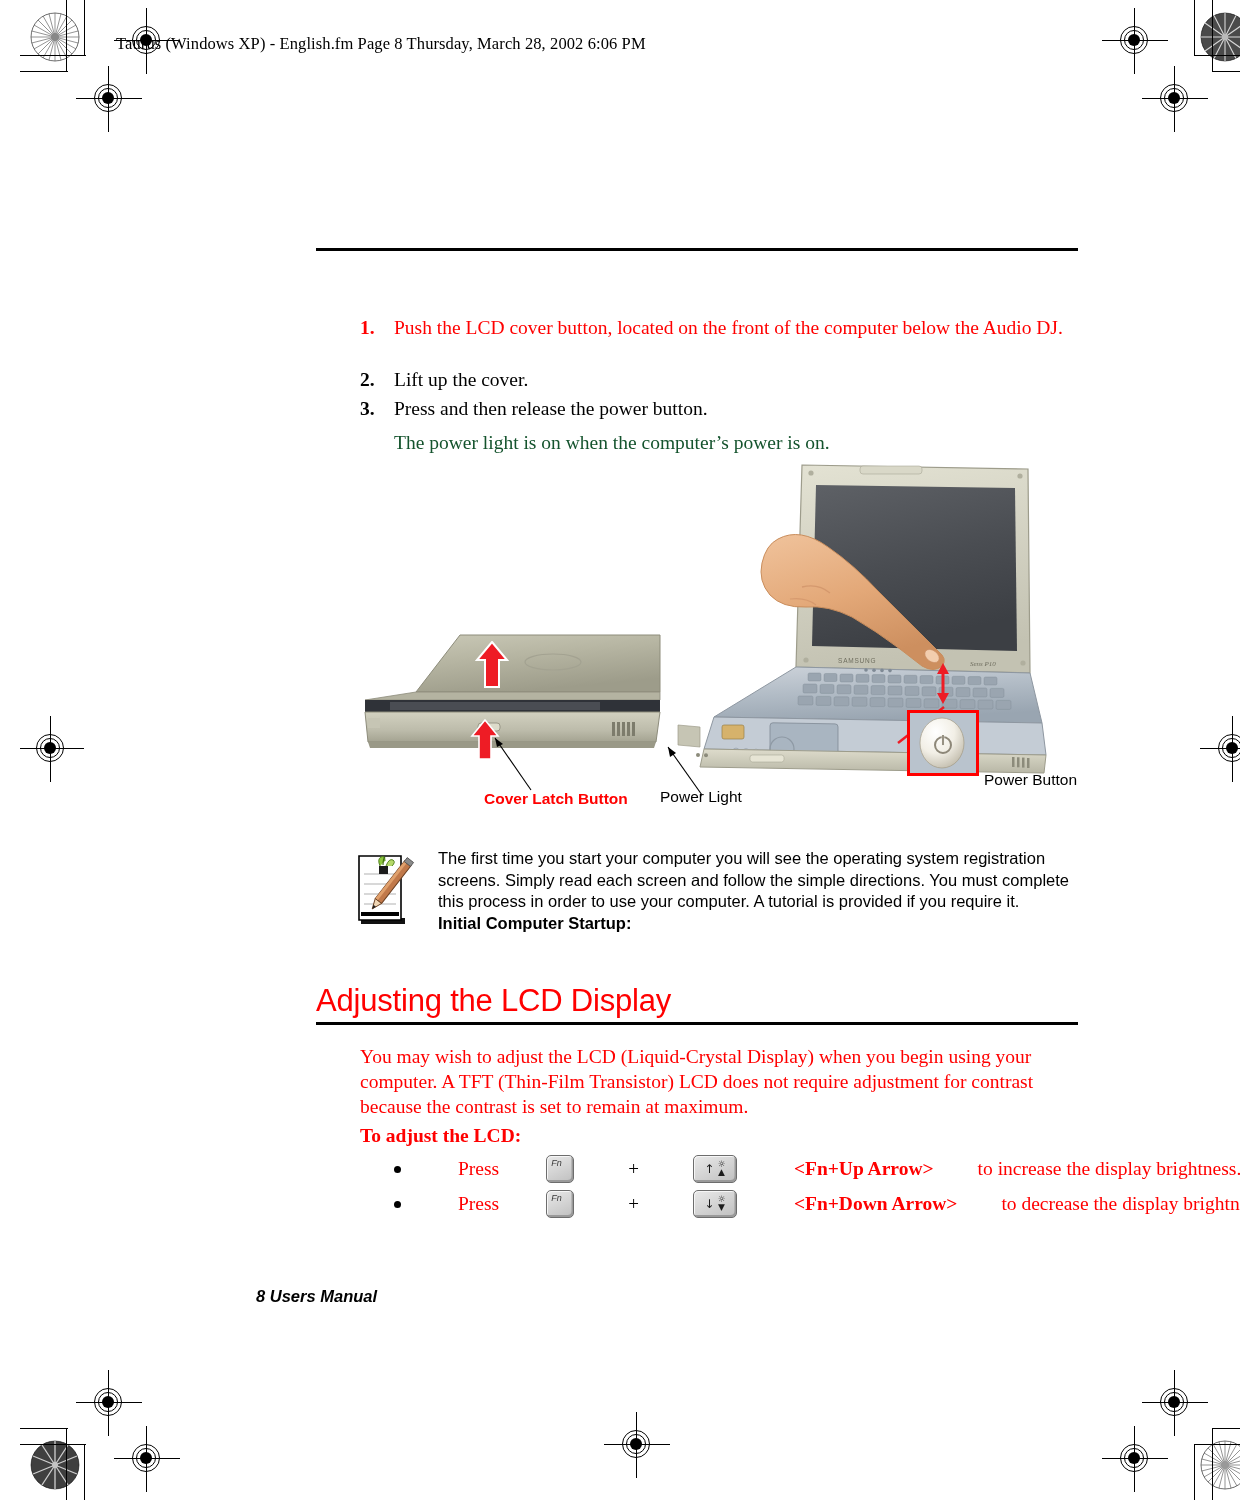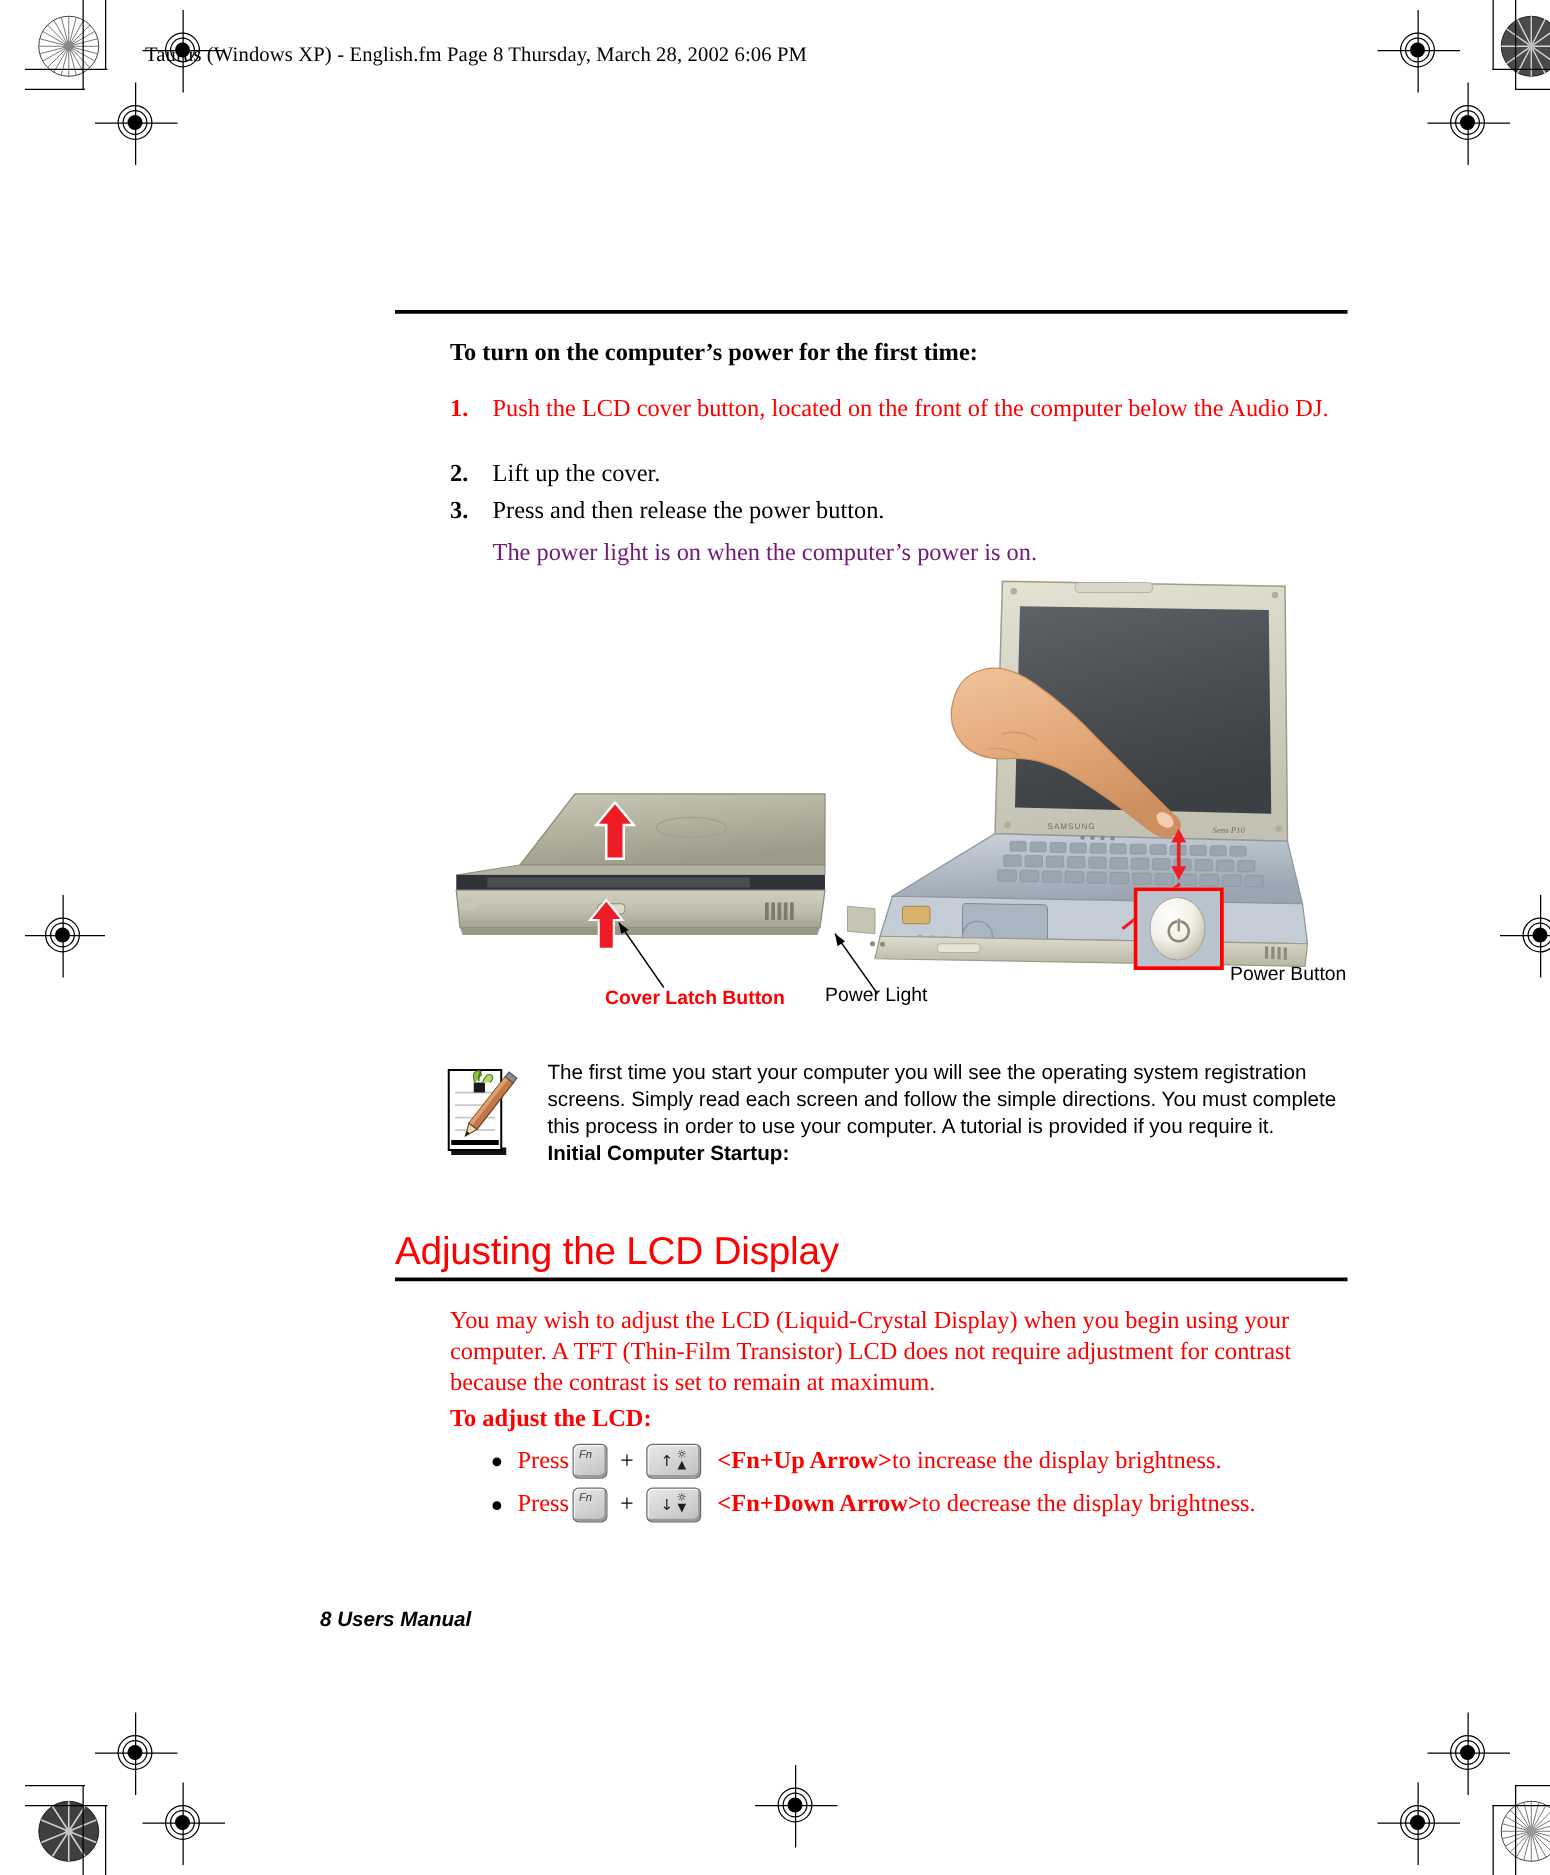--- a/index.html
+++ b/index.html
@@ -140,21 +140,21 @@
     display: block;
     margin-left: 34px;
   }
   .num-item.red, .num-item.red .num { color: #ff0000; }
 
   .plain-para {
     position: absolute;
     font-family: "Liberation Serif", serif;
     font-size: 19.5px;
     line-height: 25px;
-    color: #701a75;
+    color: #14532d;
   }
   .plain-para.red { color: #ff0000; }
 
   
   #figure {
     position: absolute;
     left: 340px;
     top: 455px;
     width: 720px;
     height: 370px;
@@ -225,20 +225,21 @@
 
   
   .bullet-row {
     position: absolute;
     font-family: "Liberation Serif", serif;
     font-size: 19.5px;
     color: #ff0000;
     white-space: nowrap;
     display: flex;
     align-items: center;
+    gap: 44px;
   }
   .bullet-dot {
     display: inline-block;
     width: 7px; height: 7px;
     background: #000;
     border-radius: 50%;
     margin-right: 13px;
     flex: none;
   }
   .kbd {
@@ -521,21 +522,20 @@
         <div class="dot"></div>
     </div>
   </div>
 
   <div id="file-header">Taurus (Windows XP) - English.fm  Page 8  Thursday, March 28, 2002  6:06 PM</div>
 
   <div id="content">
 
     <div class="heading-rule" style="top:248px;"></div>
 
-    <div class="lead-in" style="left:340px;top:272px;">To turn on the computer’s power for the first time:</div>
 
     <div class="num-item red" style="left:340px;top:315px;width:718px;">
       <span class="num">1.</span>
       <span class="txt">Push the LCD cover button, located on the front of the computer below the Audio DJ.</span>
     </div>
 
     <div class="num-item" style="left:340px;top:367px;width:718px;">
       <span class="num">2.</span>
       <span class="txt">Lift up the cover.</span>
     </div>

